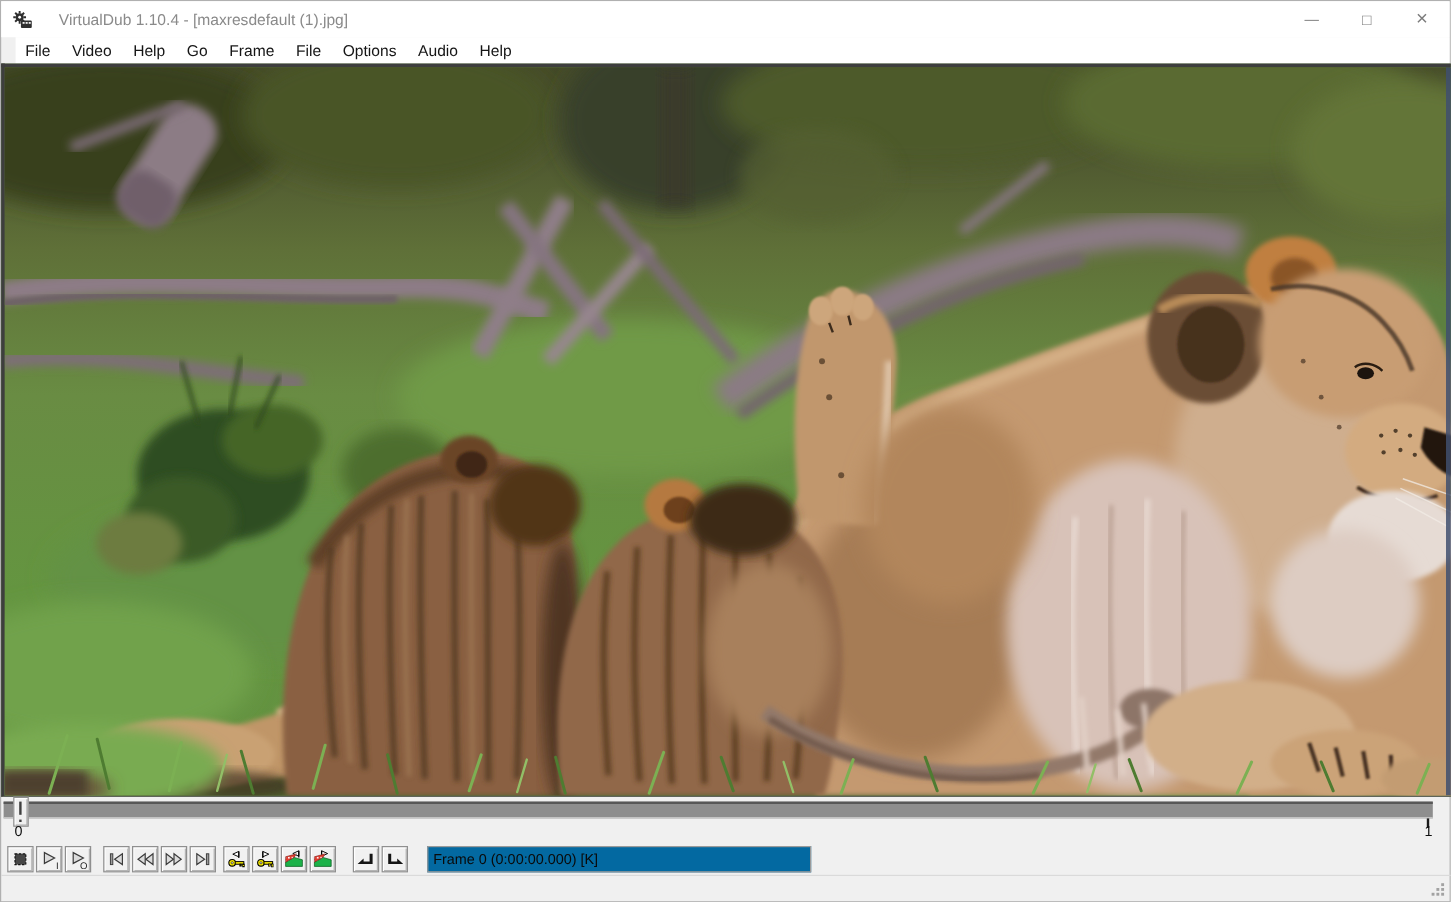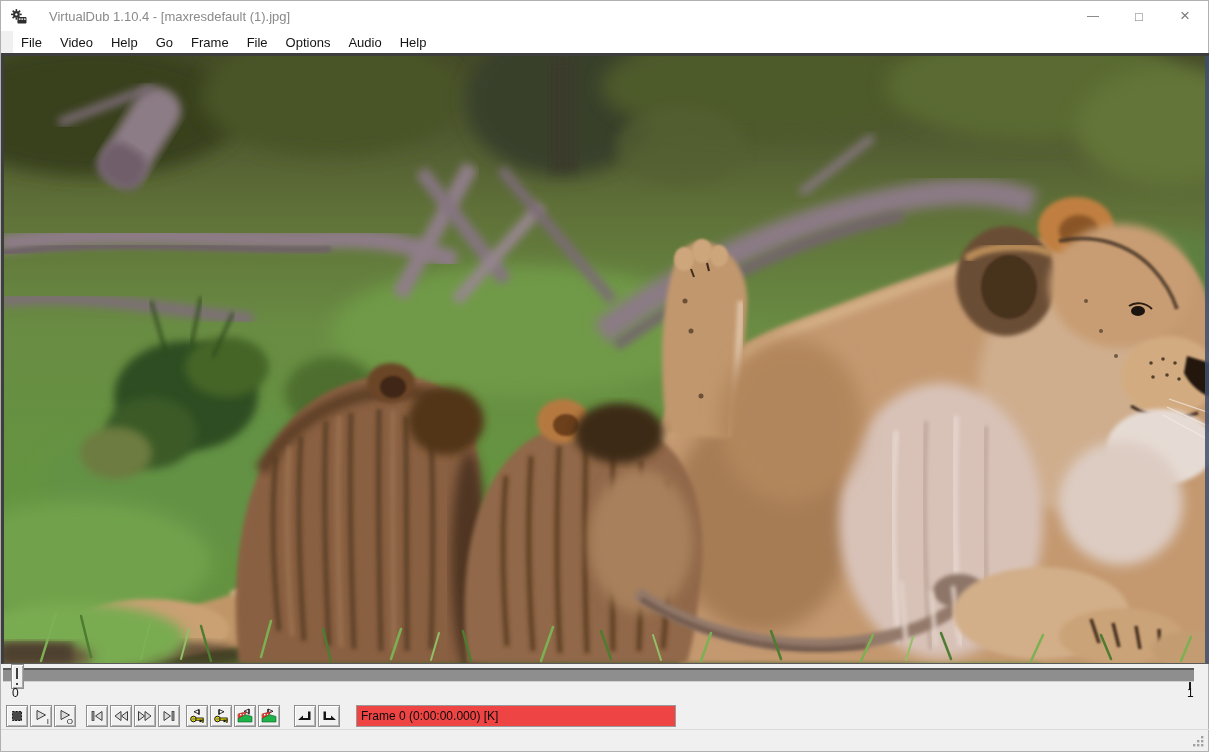--- a/index.html
+++ b/index.html
@@ -55,21 +55,21 @@
             border:1px solid #8f8f8f; flex:0 0 auto;
             box-shadow: inset 1px 1px 0 #ffffff, inset -1px -1px 0 #b4b4b4;
             display:flex; align-items:center; justify-content:center; padding:0; cursor:default; }
   .tb-btn svg { display:block; }
   .sp8  { width:8px;  flex:0 0 auto; }
   .sp4  { width:4px;  flex:0 0 auto; }
   .sp12 { width:12px; flex:0 0 auto; }
   .sp14 { width:14px; flex:0 0 auto; }
   .lead5 { width:5px; flex:0 0 auto; }
   .play-sub { position:absolute; right:2px; bottom:0px; font-size:8px; color:#222; line-height:8px; }
-  .frame-status { width:320px; height:22px; background:#ef4444; border:1px solid #9a9a9a;
+  .frame-status { width:320px; height:22px; background:#0369a1; border:1px solid #9a9a9a;
                   display:flex; align-items:center; padding-left:4px; font-size:12px; color:#0a0a0a;
                   white-space:nowrap; overflow:hidden; }
 
   
   .status-divider { position:absolute; top:728px; left:0; width:1209px; height:1px; background:#dadada; }
   .resize-grip { position:absolute; right:3px; bottom:3px; width:13px; height:13px; }
 </style>
 </head>
 <body>
 

